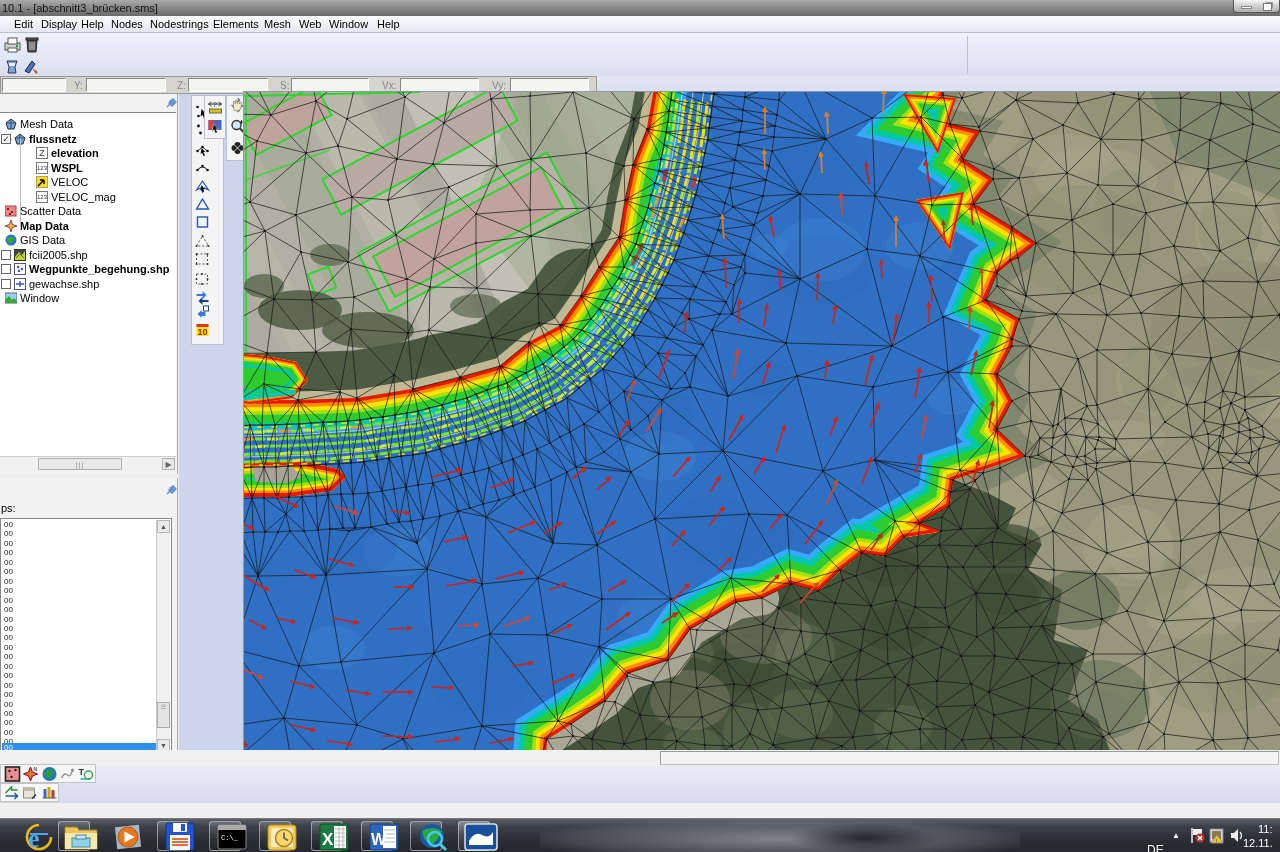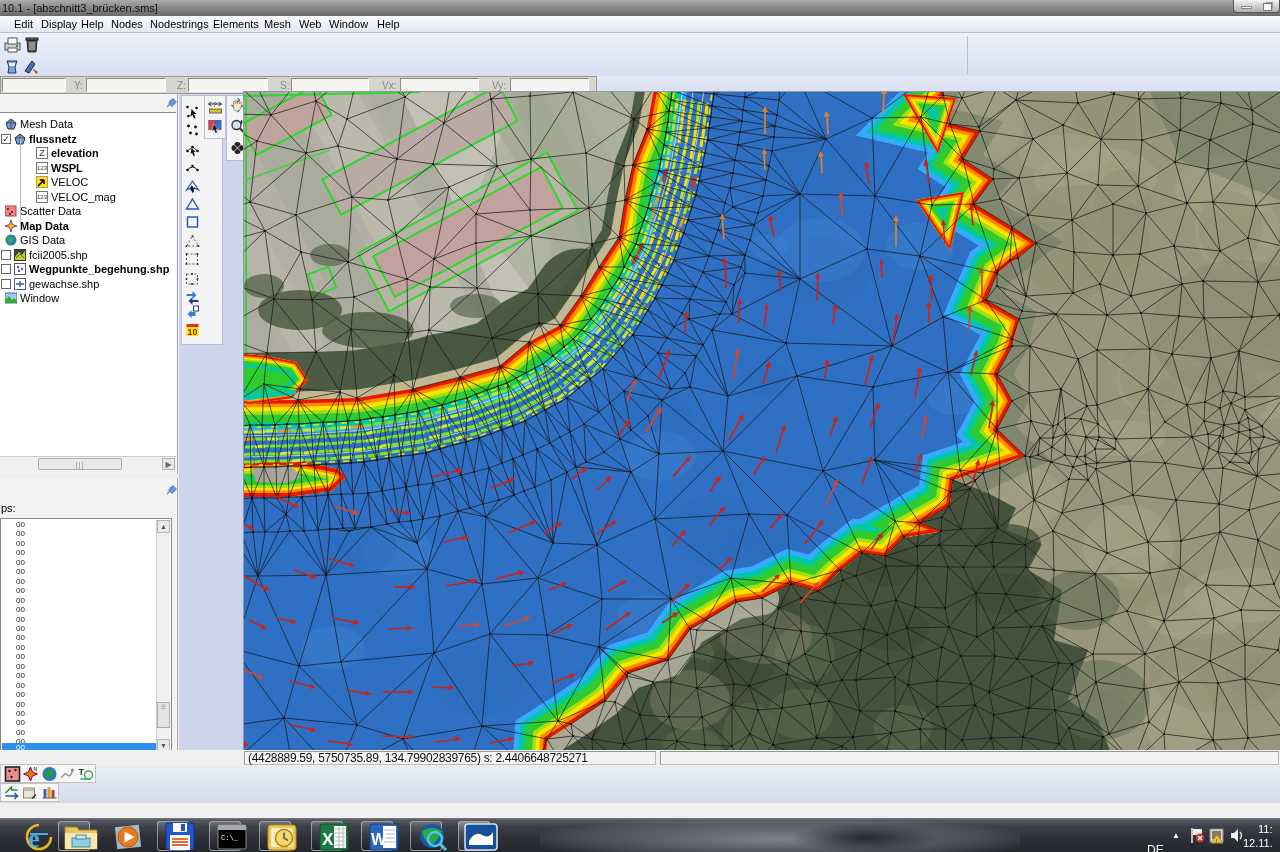--- a/index.html
+++ b/index.html
@@ -18,21 +18,21 @@
 .treewhite{position:absolute;left:0;top:18px;width:176px;height:344px;background:#fff;border-top:1px solid #888}
 .ti{position:absolute;font-size:11px;color:#000;white-space:nowrap}
 .tico{position:absolute;width:12px;height:12px}
 .cb{position:absolute;width:10px;height:10px;background:#fff;border:1px solid #666;font-size:9px;line-height:9px;text-align:center;color:#222}
 .hsb{position:absolute;left:0;top:362px;width:176px;height:15px;background:#f0f0f0;border-top:1px solid #ccc}
 .hthumb{position:absolute;left:38px;top:1px;width:84px;height:12px;background:#e8e8e8;border:1px solid #b0b0b0;border-radius:1px;color:#999;font-size:8px;text-align:center;line-height:11px;letter-spacing:1px}
 .dock{left:179px;top:94px;width:65px;height:670px;background:#ccd5ec}
 .vtb{position:absolute;background:#f4f4f4;border:1px solid #b9bfd0}
 .tbtn{position:absolute;left:2px;width:17px;height:16px}
 .listbox{position:absolute;left:0;top:40px;width:172px;height:234px;background:#fff;border:1px solid #888}
-.lrow{position:absolute;left:1px;width:156px;height:9px;font-size:8px;color:#222;line-height:9px;padding-left:14px}
+.lrow{position:absolute;left:1px;width:156px;height:9px;font-size:8px;color:#222;line-height:9px;padding-left:2px}
 .vsb{position:absolute;right:1px;top:1px;width:14px;height:232px;background:#f0f0f0;border-left:1px solid #ccc}
 .sbtn{position:absolute;left:0;width:13px;height:13px;background:#e9e9e9;border:1px solid #b5b5b5;font-size:7px;color:#555;text-align:center;line-height:12px}
 .statusbar{left:0;top:750px;width:1280px;height:16px;background:#f0f0f0}
 .stfield{position:absolute;top:1px;height:14px;border:1px solid #bbb;border-top-color:#999;border-left-color:#999;background:#f4f4f4;font-size:12px;color:#111;line-height:13px;padding-left:3px;white-space:nowrap;letter-spacing:-0.3px}
 .botdock{left:0;top:766px;width:1280px;height:36px;background:linear-gradient(#e8ecf6,#d6dcef)}
 .btb{position:absolute;background:#f6f6f6;border:1px solid #c2c2c2}
 .graystrip{left:0;top:802px;width:1280px;height:16px;background:#efefef;border-top:1px solid #d8d8d8}
 .taskbar{left:0;top:818px;width:1280px;height:34px;background:linear-gradient(#5a5f68,#3c4049 22%,#2c2f36 60%,#24272c);border-top:1px solid #777}
 .tkbtn{position:absolute;top:2px;width:32px;height:30px;border:1px solid rgba(255,255,255,0.45);border-radius:3px;background:linear-gradient(rgba(255,255,255,0.18),rgba(255,255,255,0.04) 45%,rgba(0,0,0,0.12))}
 .tray{position:absolute;color:#fff;font-size:11px}
@@ -214,21 +214,21 @@
       <div class="lrow" style="top:223.8px;background:#2f8fef;color:#fff;width:155px">00</div>
 <div class="vsb">
         <div class="sbtn" style="top:0">▲</div>
         <div style="position:absolute;left:0;top:182px;width:13px;height:26px;background:#e4e4e4;border:1px solid #aaa;font-size:6px;color:#888;text-align:center;line-height:8px">☰</div>
         <div class="sbtn" style="bottom:0">▼</div>
       </div>
 </div>
 </div>
 
 <div class="abs dock"></div>
-<div class="vtb abs" style="left:181px;top:95px;width:42px;height:250px">
+<div class="vtb abs" style="left:191px;top:95px;width:33px;height:250px">
     <svg class="tbtn" style="top:8px" viewBox="0 0 16 16">
       <circle cx="3" cy="3" r="1.3" fill="#111"></circle>
       <circle cx="12" cy="4" r="1.3" fill="#111"></circle>
       <circle cx="4" cy="12" r="1.3" fill="#111"></circle>
       <path d="M7 5 L12 10 L9.5 10 L11 14 L9.5 14.6 L8 11 L6 12.5 Z" fill="#111"></path>
     </svg>
     <svg class="tbtn" style="top:26px" viewBox="0 0 16 16">
       <circle cx="4" cy="4" r="1.4" fill="#111"></circle>
       <circle cx="11" cy="5" r="1.4" fill="#111"></circle>
       <circle cx="6" cy="11" r="1.4" fill="#111"></circle>
@@ -1949,21 +1949,20 @@
       <path d="M971 375L976 353" stroke="#cc2418" stroke-width="1.7"></path>
       <path d="M977 350L978 356L973 355Z" fill="#cc2418"></path>
       <path d="M989 428L993 403" stroke="#cc2418" stroke-width="1.7"></path>
       <path d="M993 400L995 406L989 405Z" fill="#cc2418"></path>
       <path d="M973 482L978 462" stroke="#cc2418" stroke-width="1.7"></path>
       <path d="M979 459L980 466L975 464Z" fill="#cc2418"></path>
     </g>
 </svg>
 
 <div class="abs statusbar">
-<div class="stfield" style="left:244px;width:412px">(4428889.59, 5750735.89, 134.79902839765) s: 2.4406648725271</div>
 <div class="stfield" style="left:660px;width:619px"></div>
 </div>
 
 <div class="abs botdock"></div>
 <div class="btb abs" style="left:0px;top:764px;width:96px;height:19px">
     <svg class="tbtn" style="left:3px;top:1px" viewBox="0 0 16 16">
       <rect x="1" y="1" width="14" height="14" fill="#e89090" stroke="#222" stroke-width="1.6"></rect>
       <circle cx="5" cy="5" r="1.2" fill="#222"></circle>
       <circle cx="11" cy="4" r="1.2" fill="#222"></circle>
       <circle cx="7" cy="11" r="1.2" fill="#222"></circle>

